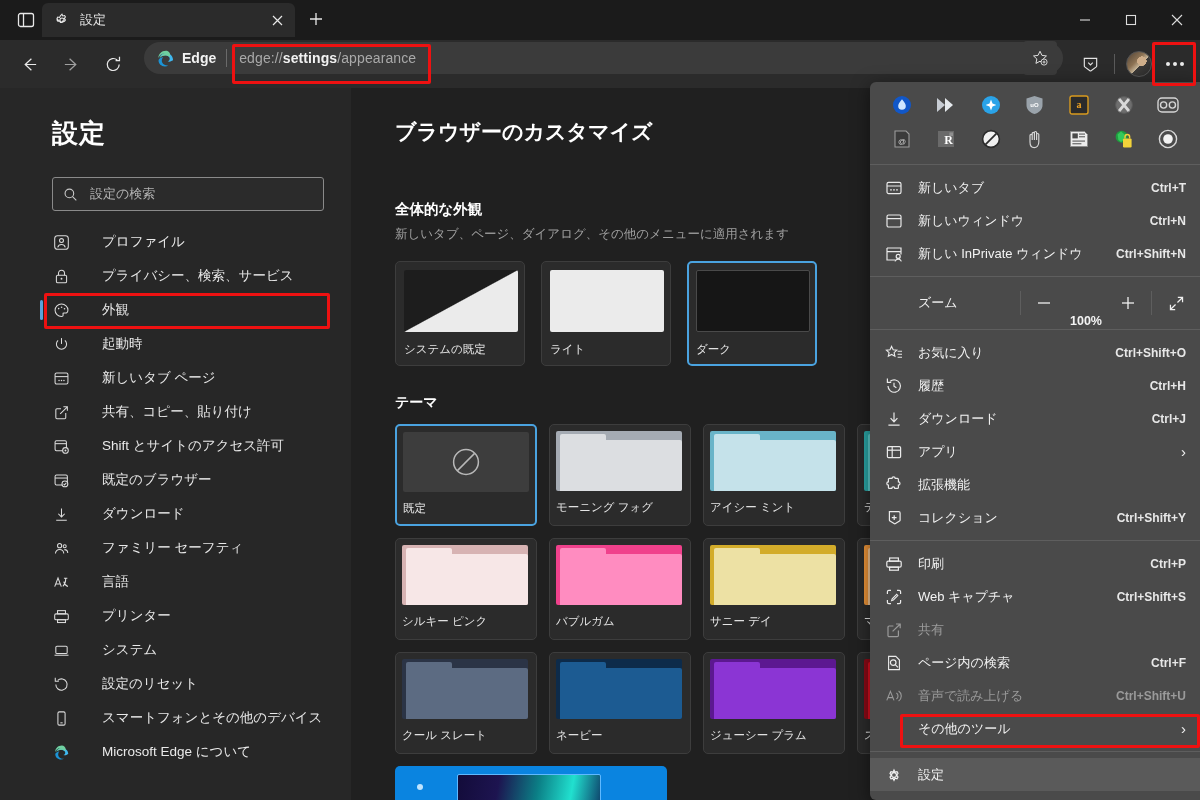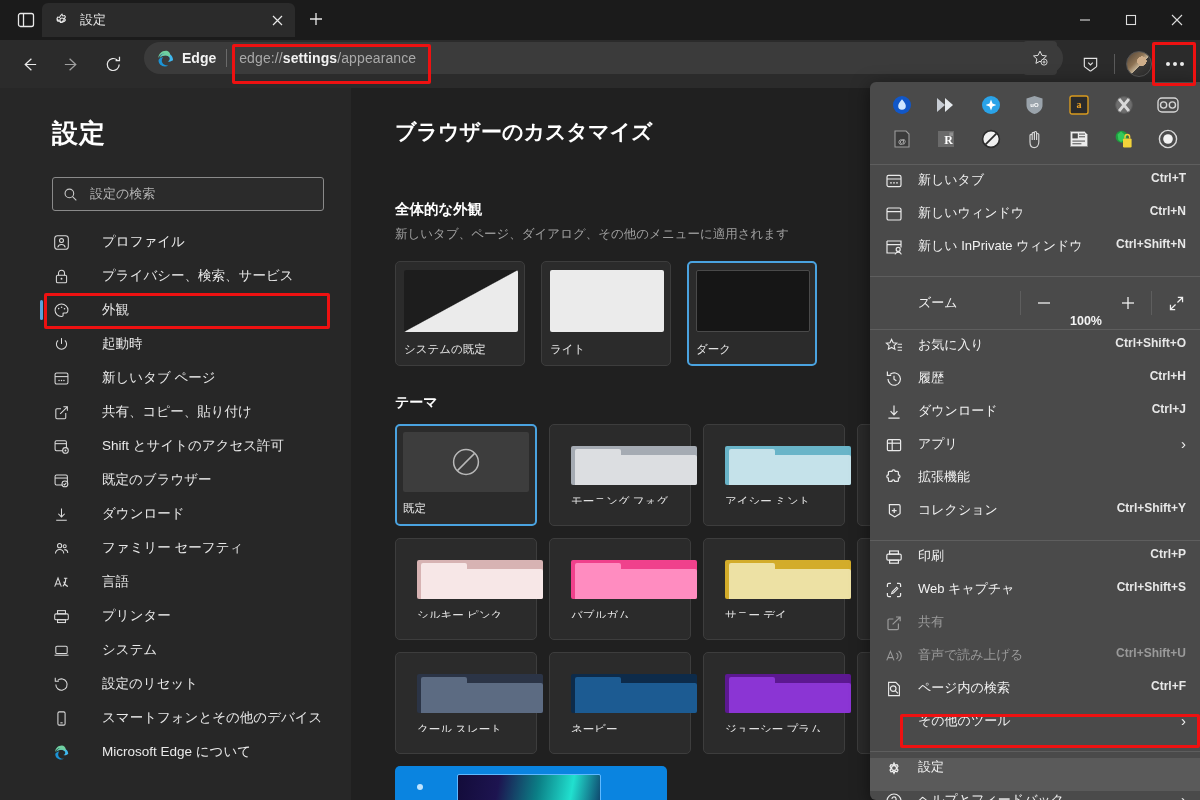--- a/index.html
+++ b/index.html
@@ -98,21 +98,21 @@
     padding: 8px; display: flex; flex-direction: column;
   }
   .app-card.selected { border: 2px solid #4aa3e0; padding: 7px; }
   .app-swatch { width: 114px; height: 62px; border-radius: 2px; }
   .app-label { font-size: 11.5px; color: #e6e6e6; margin-top: 10px; }
 
   .themes-h { font-size: 14px; font-weight: bold; color: #fff; margin-top: 28px; }
   .theme-grid { display: grid; grid-template-columns: repeat(4, 142px); gap: 12px; margin-top: 12px; }
   .theme-card {
     width: 142px; height: 102px; background: #2b2b2b; border: 1px solid #3d3d3d; border-radius: 5px;
-    padding: 21px; display: flex; flex-direction: column;
+    padding: 6px; display: flex; flex-direction: column;
   }
   .theme-card.selected { border: 2px solid #4aa3e0; padding: 6px; }
   .theme-thumb { width: 126px; height: 60px; position: relative; overflow: hidden; border-radius: 2px; }
   .folder { position: absolute; inset: 0; }
   .folder .back { position: absolute; inset: 0; }
   .folder .front {
     position: absolute; left: 4px; right: 0; top: 9px; bottom: 0; border-radius: 2px 2px 0 0;
   }
   .folder .tabtop {
     position: absolute; left: 4px; top: 3px; width: 46px; height: 8px; border-radius: 2px 2px 0 0;
@@ -132,21 +132,21 @@
   .menu {
     position: absolute; right: 0px; top: 82px; width: 330px; height: 718px;
     background: #4a4a4a; border-radius: 6px 0 0 6px;
     box-shadow: 0 4px 18px rgba(0,0,0,.5);
     overflow: hidden;
   }
   .ext-grid { padding: 8px 10px 4px 10px; display: grid; grid-template-columns: repeat(7, 1fr); row-gap: 4px; }
   .ext-ico { height: 30px; display: flex; align-items: center; justify-content: center; }
   .menu-sep { height: 1px; background: #5e5e5e; margin: 6px 0; }
   .mi {
-    height: 33px; display: flex; align-items: flex-start; padding: 0 14px 0 14px; gap: 14px;
+    height: 33px; display: flex; align-items: center; padding: 0 14px 0 14px; gap: 14px;
   }
   .mi .mi-ico { width: 20px; height: 20px; display:flex; align-items:center; justify-content:center; flex: 0 0 20px; }
   .mi .mi-label { font-size: 13px; color: #f3f3f3; flex: 1; white-space: nowrap; }
   .mi .mi-key { font-size: 12px; color: #e8e8e8; font-weight: bold; white-space: nowrap; }
   .mi.disabled .mi-label, .mi.disabled .mi-key { color: #9a9a9a; }
   .mi .chev { color: #f0f0f0; font-size: 15px; }
   .zoom-row { height: 40px; display: flex; align-items: center; }
   .zoom-label { width: 150px; font-size: 13px; color: #f3f3f3; padding-left: 48px; }
   .zr-sep { width: 1px; height: 24px; background: #5e5e5e; }
   .zoom-ctrls { flex: 1; display: flex; align-items: center; justify-content: center; gap: 18px; }
@@ -882,40 +882,40 @@
     <div class="mi disabled">
       <span class="mi-ico">
           <svg width="18" height="18" viewBox="0 0 18 18">
             <path d="M13.4 9.6 V14.4 a1.2 1.2 0 0 1 -1.2 1.2 H4.2 A1.2 1.2 0 0 1 3 14.4 V6.2 A1.2 1.2 0 0 1 4.2 5 H8.4" fill="none" stroke="#9a9a9a" stroke-width="1.2"></path>
             <path d="M7.6 10.4 L15 3.2 M11 3 H15.2 V7.2" fill="none" stroke="#9a9a9a" stroke-width="1.2"></path>
           </svg>
         </span>
       <span class="mi-label">共有</span>
       <span class="mi-key"></span>
     </div>
-    <div class="mi disabled">
-      <span class="mi-ico">
-          <svg width="18" height="18" viewBox="0 0 18 18">
-            <path d="M1.8 13.4 L5.4 4.4 L9 13.4 M3.2 10.6 H7.6" fill="none" stroke="#9a9a9a" stroke-width="1.1"></path>
-            <path d="M11.4 6 a3.6 3.6 0 0 1 0 6 M13.6 4 a6 6 0 0 1 0 10" fill="none" stroke="#9a9a9a" stroke-width="1.1"></path>
-          </svg>
-        </span>
-      <span class="mi-label">音声で読み上げる</span>
-      <span class="mi-key">Ctrl+Shift+U</span>
-    </div>
     <div class="mi">
       <span class="mi-ico">
           <svg width="18" height="18" viewBox="0 0 18 18">
             <path d="M3.6 2.4 h7.2 l3.6 3.6 V15.6 H3.6z" fill="none" stroke="#eaeaea" stroke-width="1.1"></path>
             <circle cx="8.2" cy="8.6" r="2.8" fill="none" stroke="#eaeaea" stroke-width="1.2"></circle>
             <line x1="10.2" y1="10.6" x2="13" y2="13.4" stroke="#eaeaea" stroke-width="1.2"></line>
           </svg>
         </span>
       <span class="mi-label">ページ内の検索</span>
       <span class="mi-key">Ctrl+F</span>
+    </div>
+    <div class="mi disabled">
+      <span class="mi-ico">
+          <svg width="18" height="18" viewBox="0 0 18 18">
+            <path d="M1.8 13.4 L5.4 4.4 L9 13.4 M3.2 10.6 H7.6" fill="none" stroke="#9a9a9a" stroke-width="1.1"></path>
+            <path d="M11.4 6 a3.6 3.6 0 0 1 0 6 M13.6 4 a6 6 0 0 1 0 10" fill="none" stroke="#9a9a9a" stroke-width="1.1"></path>
+          </svg>
+        </span>
+      <span class="mi-label">音声で読み上げる</span>
+      <span class="mi-key">Ctrl+Shift+U</span>
     </div>
     <div class="mi">
       <span class="mi-ico"></span>
       <span class="mi-label">その他のツール</span>
       <span class="chev">›</span>
     </div>
 
     <div class="menu-sep"></div>
 
     <div class="mi highlighted">

